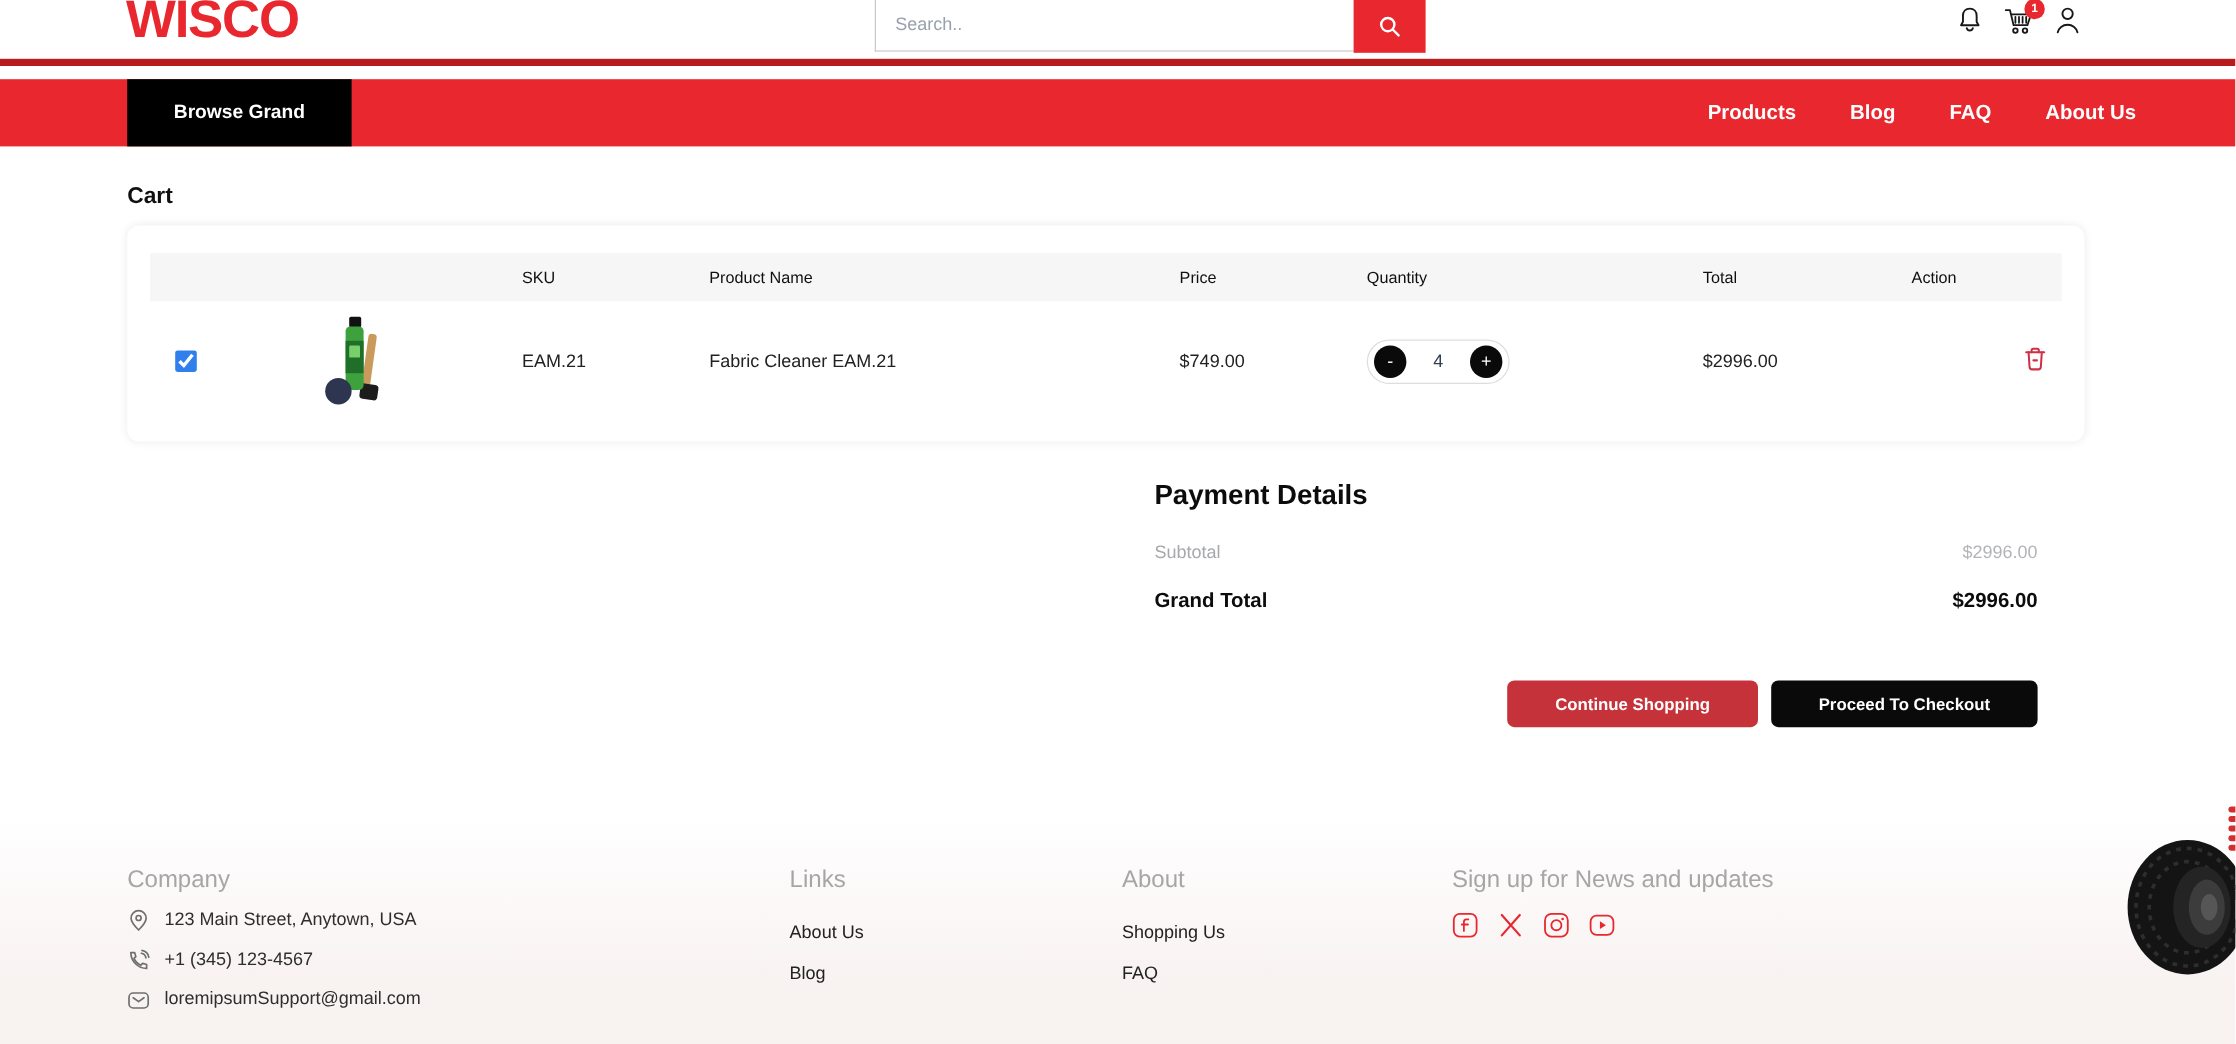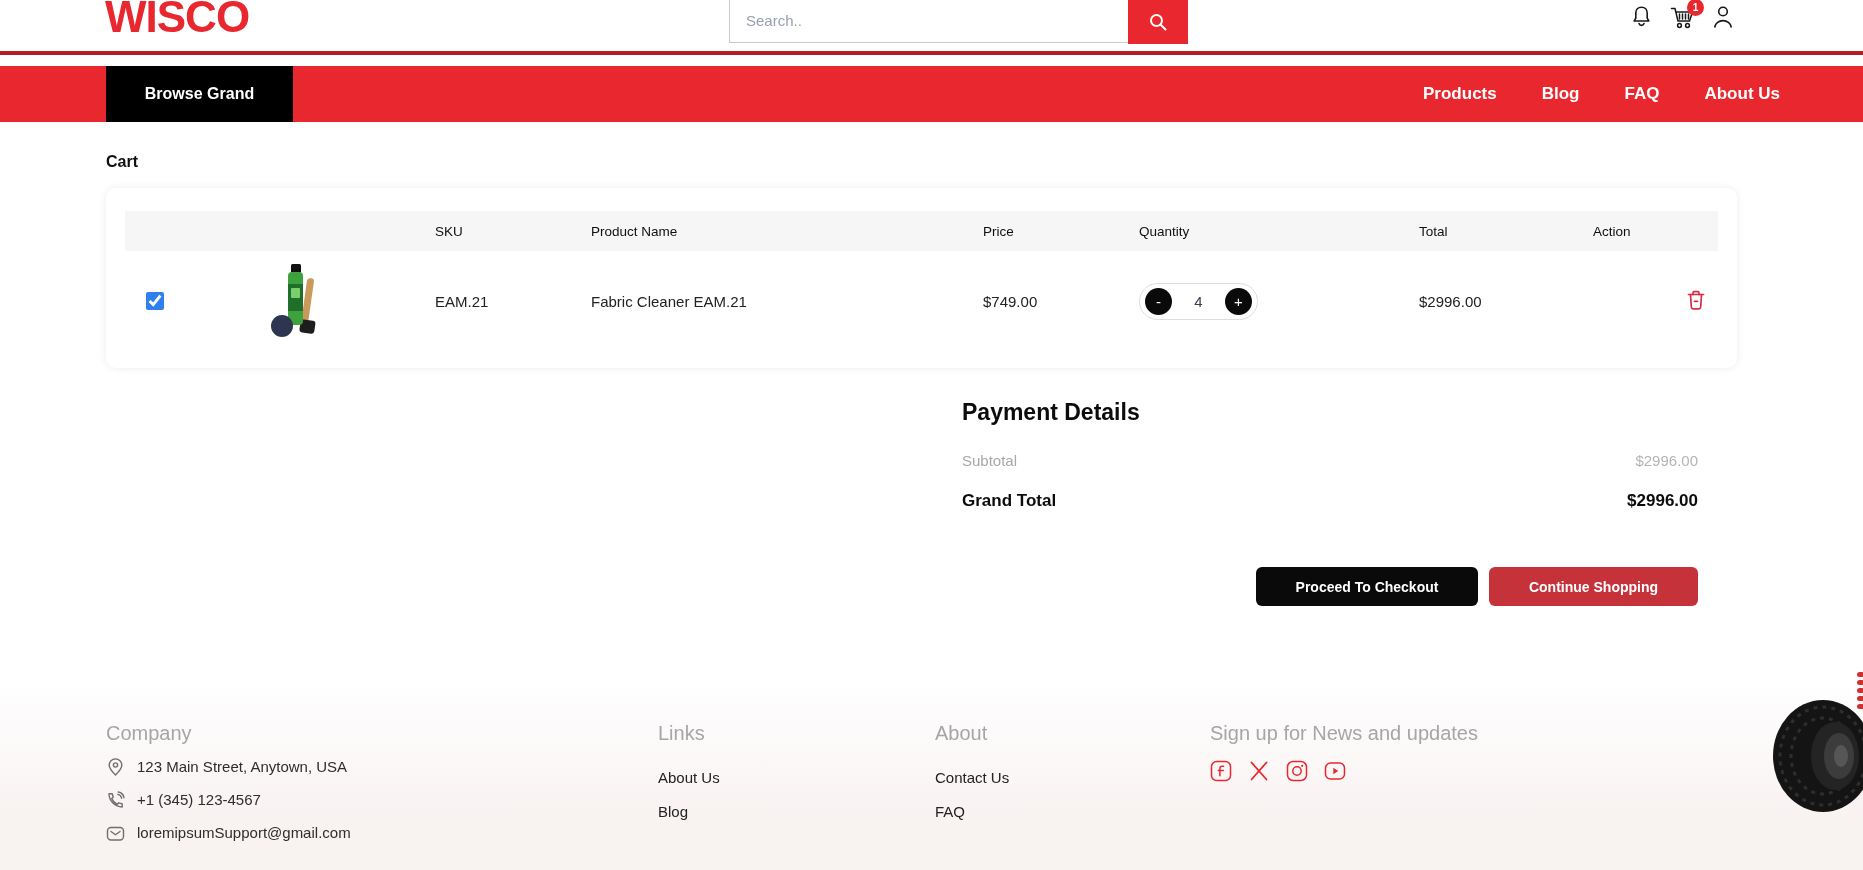--- a/index.html
+++ b/index.html
@@ -7,40 +7,40 @@
     --button-red:#c5323a;
     --trash-red:#d12f45;
     --checkbox-blue:#2f80ed;
   }
   *{box-sizing:border-box;}
   html,body{margin:0;padding:0;}
   body{font-family:"Liberation Sans",sans-serif;background:#fff;}
   .page{position:relative;width:1863px;height:870px;overflow:hidden;background:#fff;}
 
   
-  .header{position:absolute;top:0;left:0;width:100%;height:55px;background:#fff;border-bottom:4px solid #b91c1c;}
+  .header{position:absolute;top:0;left:0;width:100%;height:55px;background:#fff;border-bottom:6px solid #b91c1c;}
   .logo{position:absolute;left:105px;top:-8px;font-size:44px;font-weight:800;letter-spacing:-1px;color:var(--brand-red);cursor:pointer;}
   .search-wrap{position:absolute;left:729px;top:-16px;height:59px;display:flex;}
   .search-input{width:399px;height:59px;border:1px solid #c9c9c9;border-right:none;padding:14px 16px 0 16px;font-size:15px;color:#444;outline:none;font-family:"Liberation Sans",sans-serif;}
   .search-input::placeholder{color:#98a1ac;}
   .search-btn{width:60px;height:60px;background:var(--brand-red);border:none;cursor:pointer;display:flex;align-items:center;justify-content:center;padding-top:16px;}
   .icon-btn{position:absolute;background:none;border:none;padding:0;cursor:pointer;line-height:0;}
   .bell-btn{left:1630px;top:4px;}
   .cart-btn{left:1670px;top:6px;}
   .user-btn{left:1712px;top:4px;}
   .cart-badge{position:absolute;left:17px;top:-7px;min-width:17px;height:17px;border-radius:50%;background:var(--brand-red);color:#fff;font-size:10px;font-weight:700;display:flex;align-items:center;justify-content:center;}
 
   
   .navbar{position:absolute;top:66px;left:0;width:100%;height:56px;background:var(--brand-red);display:flex;align-items:stretch;}
   .browse-btn{margin-left:106px;width:187px;background:#000;border:none;color:#fff;font-weight:700;font-size:16px;cursor:pointer;font-family:"Liberation Sans",sans-serif;}
   .nav-links{margin-left:auto;margin-right:83px;display:flex;align-items:center;gap:45px;}
   .nav-link{color:#fff;font-weight:700;font-size:17px;cursor:pointer;white-space:nowrap;}
 
   
-  .cart-title{position:absolute;left:106px;top:153px;font-size:16px;font-weight:700;color:#101010;}
+  .cart-title{position:absolute;left:106px;top:153px;font-size:19px;font-weight:700;color:#101010;}
   .cart-card{position:absolute;left:106px;top:188px;width:1631px;height:180px;background:#fff;border-radius:10px;box-shadow:0 0 8px rgba(0,0,0,.08);}
   .thead{position:absolute;left:19px;top:23px;width:1593px;height:40px;background:#f6f6f6;display:flex;align-items:center;}
   .th{font-weight:400;font-size:13.5px;color:#0f0f0f;}
   .trow{position:absolute;left:19px;top:63px;width:1593px;height:100px;display:flex;align-items:center;font-size:15px;color:#222;}
   .c1{width:145px;padding-left:17px;}
   .c2{width:165px;}
   .c3{width:156px;}
   .c4{width:392px;}
   .c5{width:156px;}
   .c6{width:280px;}
@@ -191,22 +191,22 @@
     <h2 class="payment-title">Payment Details</h2>
     <div class="pay-row sub">
       <span>Subtotal</span>
       <span class="pay-val">$2996.00</span>
     </div>
     <div class="pay-row grand">
       <span>Grand Total</span>
       <span>$2996.00</span>
     </div>
     <div class="pay-buttons">
+      <button class="btn btn-continue">Continue Shopping</button>
       <button class="btn btn-checkout">Proceed To Checkout</button>
-      <button class="btn btn-continue">Continue Shopping</button>
     </div>
   </div>
 
   <div class="footer">
 
     <div class="f-col f-company">
       <div class="f-title">Company</div>
       <div class="f-row">
         <svg width="19" height="20" viewBox="0 0 19 20" fill="none" stroke="#6f6f6f" stroke-width="1.4" stroke-linejoin="round">
           <path d="M9.5 18 C13 14.5 15.8 11.6 15.8 8.2 a6.3 6.3 0 1 0 -12.6 0 C3.2 11.6 6 14.5 9.5 18 Z"></path>
@@ -232,21 +232,21 @@
     </div>
 
     <div class="f-col f-links">
       <div class="f-title">Links</div>
       <span class="f-item">About Us</span>
       <span class="f-item">Blog</span>
     </div>
 
     <div class="f-col f-info">
       <div class="f-title">About</div>
-      <span class="f-item">Contact Us</span>
+      <span class="f-item">Shopping Us</span>
       <span class="f-item">FAQ</span>
     </div>
 
     <div class="f-col f-news">
       <div class="f-title">Sign up for News and updates</div>
       <div class="socials">
         <button class="social-btn">
           <svg width="22" height="22" viewBox="0 0 22 22" fill="none" stroke="var(--brand-red)" stroke-width="1.5" stroke-linejoin="round" stroke-linecap="round">
             <rect x="1.5" y="1.5" width="19" height="19" rx="5"></rect>
             <path d="M13.6 6.2 h-1.6 c-1.3 0 -2.1 .9 -2.1 2.2 v2 h-1.7 M9.9 10.4 h3.4 M9.9 10.4 v5.4"></path>

